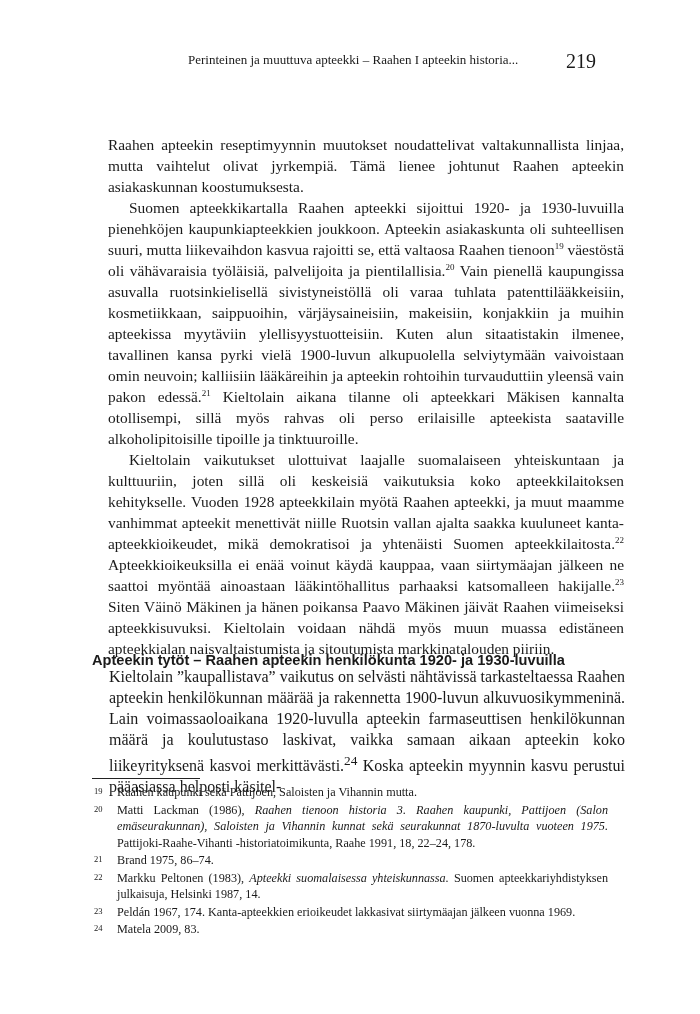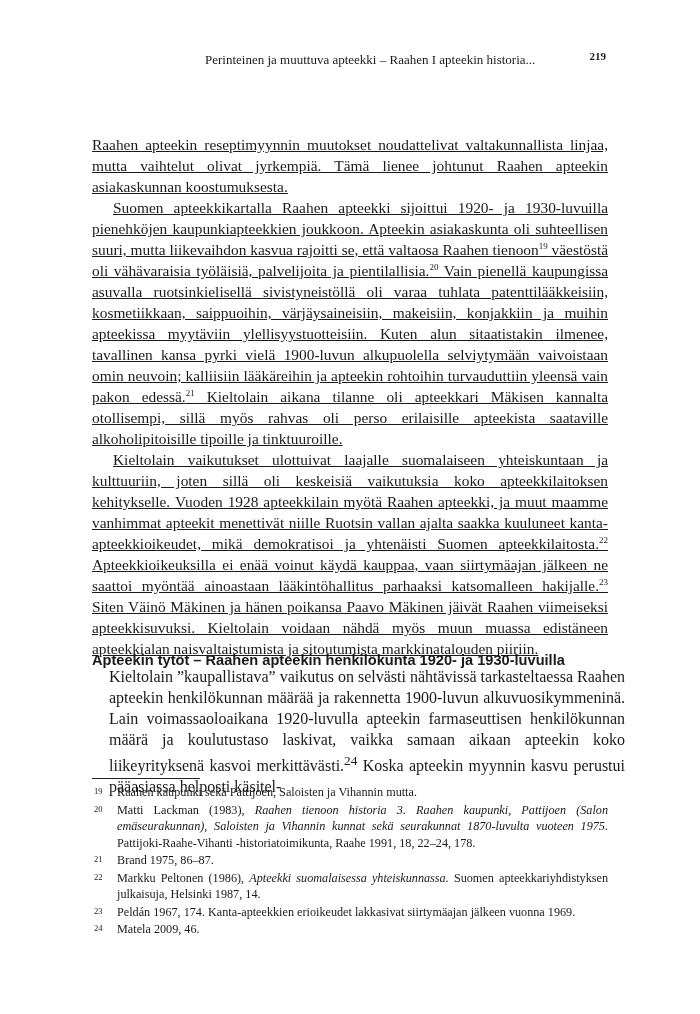--- a/index.html
+++ b/index.html
@@ -1,24 +1,24 @@
 <!DOCTYPE html>
 <html><head>
   <meta charset="utf-8">
   <style>
     html, body { margin: 0; padding: 0; background: #ffffff; }
     body { width: 700px; height: 1014px; position: relative; overflow: hidden;
            font-family: "Liberation Serif", "DejaVu Serif", serif; color: #1a1a1a; }
     .page { position: absolute; left: 92px; width: 516px; top: 0; }
     .running-head { position: absolute; top: 50px; left: 92px; width: 516px; height: 20px;
                     font-size: 13px; }
-    .running-head .title { position: absolute; left: 113px; top: 2px; }
-    .running-head .pageno { position: absolute; right: 2px; top: 0; font-size: 11px; font-weight: bold; }
-    .body { position: absolute; top: 134px; left: 0; width: 516px;
-            font-size: 15.4px; line-height: 21px; text-align: justify; text-decoration: underline; }
+    .running-head .title { position: absolute; left: 96px; top: 2px; }
+    .running-head .pageno { position: absolute; right: 12px; top: 0; font-size: 20px; }
+    .body { position: absolute; top: 134px; left: 16px; width: 516px;
+            font-size: 15.4px; line-height: 21px; text-align: justify; }
     .body p { margin: 0; }
     .body p.indent { text-indent: 21px; }
     .body sup, .footnotes sup { font-size: 9px; line-height: 0; vertical-align: 6px; }
     .section-heading { position: absolute; top: 627px; left: 0; width: 516px;
                        font-family: "Liberation Sans", "DejaVu Sans", sans-serif;
                        font-weight: bold; font-size: 14.6px; line-height: 20px; margin-top: 23px; }
     .body2 { position: absolute; top: 666px; left: 17px; width: 516px;
              font-size: 16px; line-height: 21px; text-align: justify; }
     .body2 p { margin: 0; }
     .fn-rule { position: absolute; top: 778px; left: 0; width: 108px; height: 0;
@@ -43,19 +43,19 @@
       <p class="indent"><span>Suomen apteekkikartalla Raahen apteekki sijoittui 1920- ja 1930-luvuilla pienehköjen kaupunkiapteekkien joukkoon. Apteekin asiakaskunta oli suhteellisen suuri, mutta liikevaihdon kasvua rajoitti se, että valtaosa Raahen tienoon</span><sup>19</sup><span> väestöstä oli vähävaraisia työläisiä, palvelijoita ja pientilallisia.</span><sup>20</sup><span> Vain pienellä kaupungissa asuvalla ruotsinkielisellä sivistyneistöllä oli varaa tuhlata patenttilääkkeisiin, kosmetiikkaan, saippuoihin, värjäysaineisiin, makeisiin, konjakkiin ja muihin apteekissa myytäviin ylellisyystuotteisiin. Kuten alun sitaatistakin ilmenee, tavallinen kansa pyrki vielä 1900-luvun alkupuolella selviytymään vaivoistaan omin neuvoin; kalliisiin lääkäreihin ja apteekin rohtoihin turvauduttiin yleensä vain pakon edessä.</span><sup>21</sup><span> Kieltolain aikana tilanne oli apteekkari Mäkisen kannalta otollisempi, sillä myös rahvas oli perso erilaisille apteekista saataville alkoholipitoisille tipoille ja tinktuuroille.</span></p>
       <p class="indent"><span>Kieltolain vaikutukset ulottuivat laajalle suomalaiseen yhteiskuntaan ja kulttuuriin, joten sillä oli keskeisiä vaikutuksia koko apteekkilaitoksen kehitykselle. Vuoden 1928 apteekkilain myötä Raahen apteekki, ja muut maamme vanhimmat apteekit menettivät niille Ruotsin vallan ajalta saakka kuuluneet kanta-apteekkioikeudet, mikä demokratisoi ja yhtenäisti Suomen apteekkilaitosta.</span><sup>22</sup><span> Apteekkioikeuksilla ei enää voinut käydä kauppaa, vaan siirtymäajan jälkeen ne saattoi myöntää ainoastaan lääkintöhallitus parhaaksi katsomalleen hakijalle.</span><sup>23</sup><span> Siten Väinö Mäkinen ja hänen poikansa Paavo Mäkinen jäivät Raahen viimeiseksi apteekkisuvuksi. Kieltolain voidaan nähdä myös muun muassa edistäneen apteekkialan naisvaltaistumista ja sitoutumista markkinatalouden piiriin.</span></p>
     </div>
   <div class="section-heading">Apteekin tytöt – Raahen apteekin henkilökunta 1920- ja 1930-luvuilla</div>
   <div class="body2" id="body-section">
       <p><span>Kieltolain ”kaupallistava” vaikutus on selvästi nähtävissä tarkasteltaessa Raahen apteekin henkilökunnan määrää ja rakennetta 1900-luvun alkuvuosikymmeninä. Lain voimassaoloaikana 1920-luvulla apteekin farmaseuttisen henkilökunnan määrä ja koulutustaso laskivat, vaikka samaan aikaan apteekin koko liikeyrityksenä kasvoi merkittävästi.</span><sup>24</sup><span> Koska apteekin myynnin kasvu perustui pääasiassa helposti käsitel-</span></p>
     </div>
   <div class="fn-rule"></div>
   <div class="footnotes" id="footnotes">
       <div class="fn"><span class="num">19</span><span>Raahen kaupunki sekä Pattijoen, Saloisten ja Vihannin mutta.</span></div>
-      <div class="fn"><span class="num">20</span><span>Matti Lackman (1983), </span><i>Raahen tienoon historia 3. Raahen kaupunki, Pattijoen (Salon emäseurakunnan), Saloisten ja Vihannin kunnat sekä seurakunnat 1870-luvulta vuoteen 1975.</i><span> Pattijoki-Raahe-Vihanti -historiatoimikunta, Raahe 1991, 18, 22–24, 178.</span></div>
-      <div class="fn"><span class="num">21</span><span>Brand 1975, 86–87.</span></div>
-      <div class="fn"><span class="num">22</span><span>Markku Peltonen (1986), </span><i>Apteekki suomalaisessa yhteiskunnassa.</i><span> Suomen apteekkariyhdistyksen julkaisuja, Helsinki 1987, 14.</span></div>
+      <div class="fn"><span class="num">20</span><span>Matti Lackman (1986), </span><i>Raahen tienoon historia 3. Raahen kaupunki, Pattijoen (Salon emäseurakunnan), Saloisten ja Vihannin kunnat sekä seurakunnat 1870-luvulta vuoteen 1975.</i><span> Pattijoki-Raahe-Vihanti -historiatoimikunta, Raahe 1991, 18, 22–24, 178.</span></div>
+      <div class="fn"><span class="num">21</span><span>Brand 1975, 86–74.</span></div>
+      <div class="fn"><span class="num">22</span><span>Markku Peltonen (1983), </span><i>Apteekki suomalaisessa yhteiskunnassa.</i><span> Suomen apteekkariyhdistyksen julkaisuja, Helsinki 1987, 14.</span></div>
       <div class="fn"><span class="num">23</span><span>Peldán 1967, 174. Kanta-apteekkien erioikeudet lakkasivat siirtymäajan jälkeen vuonna 1969.</span></div>
-      <div class="fn"><span class="num">24</span><span>Matela 2009, 46.</span></div>
+      <div class="fn"><span class="num">24</span><span>Matela 2009, 83.</span></div>
     </div>
 </div>
 
 </body></html>

